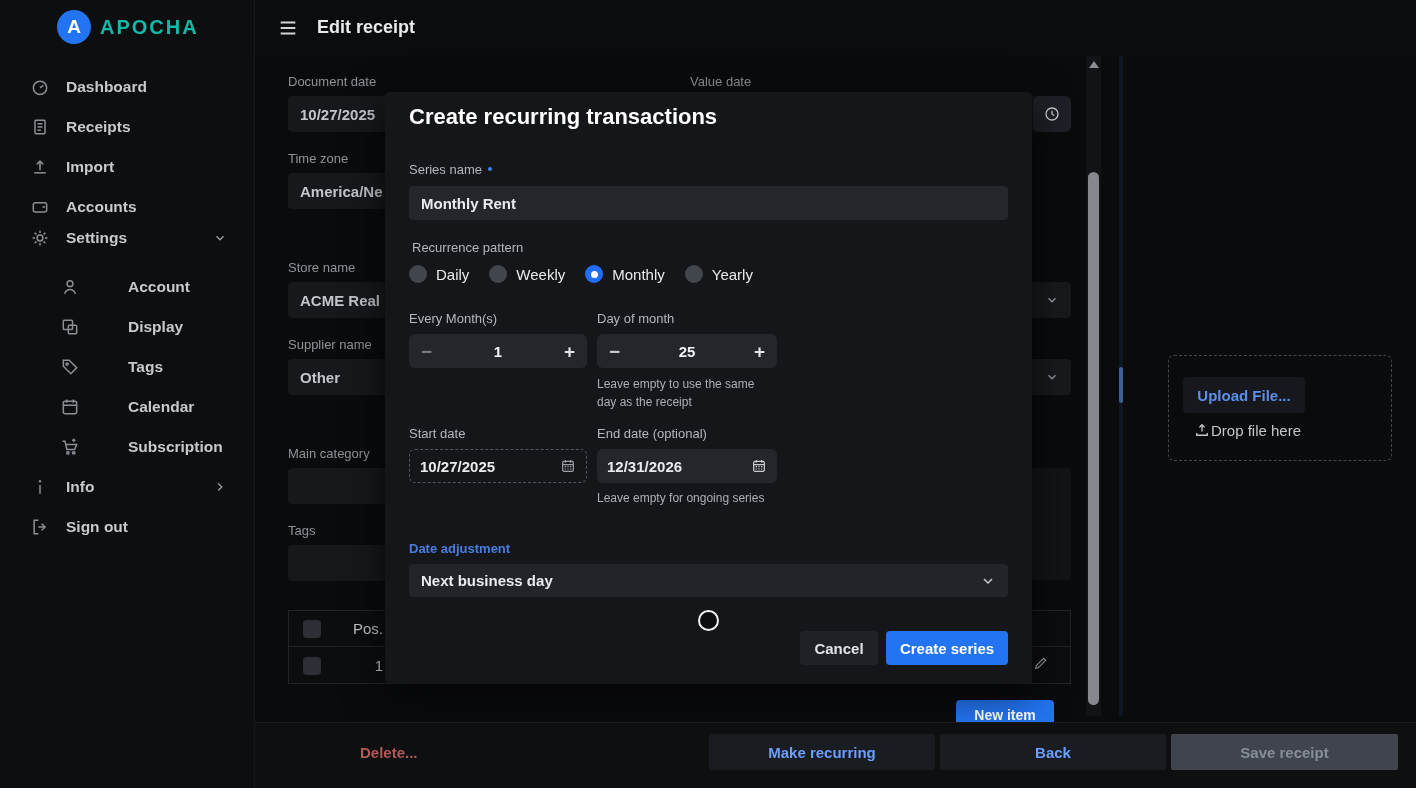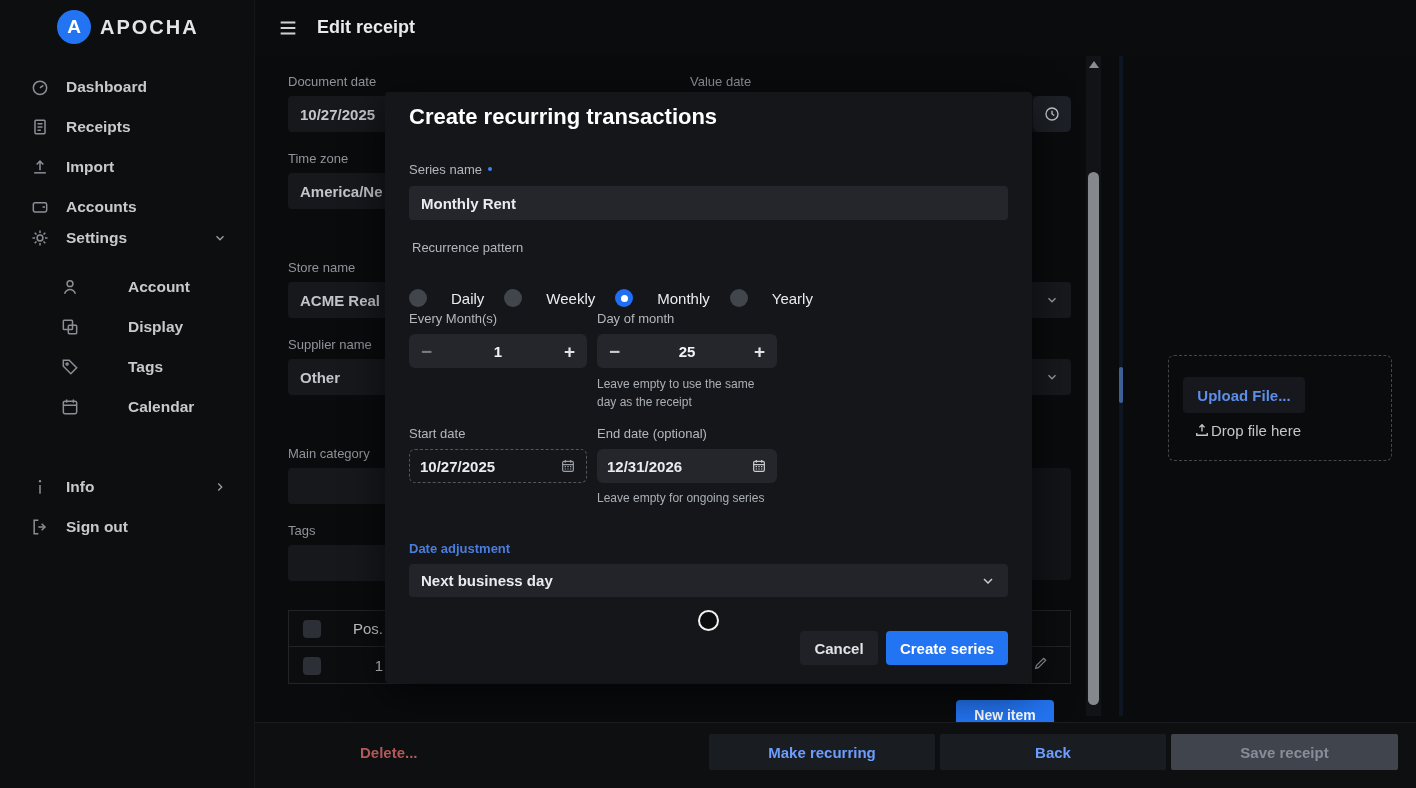--- a/index.html
+++ b/index.html
@@ -5,21 +5,21 @@
   * { margin:0; padding:0; box-sizing:border-box; }
   html,body { background:#060708; }
   body { font-family:"Liberation Sans","DejaVu Sans",sans-serif; }
   #screen { position:relative; width:1416px; height:788px; background:#0a0b0d; overflow:hidden; }
   .abs { position:absolute; }
 
   
   #sidebar { left:0; top:0; width:255px; height:788px; background:#0d0e10; border-right:1px solid #16171a; z-index:2; }
   .logo-row { position:absolute; left:57px; top:10px; display:flex; align-items:center; gap:9px; }
   .logo-circle { width:34px; height:34px; border-radius:50%; background:#2374f2; color:#fff; font-weight:bold; font-size:19px; display:flex; align-items:center; justify-content:center; }
-  .brand { color:#e5e5e5; font-size:20px; font-weight:bold; letter-spacing:2px; }
+  .brand { color:#14b8a6; font-size:20px; font-weight:bold; letter-spacing:2px; }
   .nav-item { position:absolute; left:0; width:255px; height:40px; display:flex; align-items:center; gap:16px; padding-left:30px; color:#c7cacd; font-size:15.5px; font-weight:bold; cursor:pointer; }
   .nav-item.sub { padding-left:60px;gap:48px; }
   .nav-icon { width:20px; height:20px; color:#8b8f95; flex:0 0 20px; }
   .nav-icon svg { width:20px; height:20px; display:block; }
   .nav-chev { position:absolute; right:28px; color:#9ba0a6; width:14px; height:14px; }
   .nav-chev svg { width:14px; height:14px; display:block; }
 
   
   #header { left:255px; top:0; width:1161px; height:56px; background:#0b0c0e; z-index:2; }
   #hamburger { position:absolute; left:22px; top:17px; width:22px; height:22px; color:#cfd2d6; cursor:pointer; }
@@ -62,21 +62,21 @@
   #drop-row svg { width:18px; height:18px; color:#c3c7cc; }
 
   
   #modal { position:absolute; left:385px; top:92px; width:647px; height:591px; background:#151619; border-radius:4px; box-shadow:0 10px 40px rgba(0,0,0,.65); z-index:5; }
   #modal-title { position:absolute; left:24px; top:12px; color:#fff; font-size:22px; font-weight:bold; }
   .m-label { position:absolute; color:#b3b7bd; font-size:13px; }
   .req-dot { display:inline-block; width:4px; height:4px; border-radius:50%; background:#3b82f6; margin-left:6px; vertical-align:3px; }
   #series-input { position:absolute; left:24px; top:94px; width:599px; height:34px; background:#24262b; border-radius:4px; color:#e9ebee; font-size:15px; font-weight:bold; display:flex; align-items:center; padding:0 12px; cursor:text; }
 
   #radio-row { position:absolute; left:24px; top:173px; display:flex; align-items:center; gap:14px; }
-  .radio-opt { display:flex; align-items:center; gap:24px; cursor:pointer; margin-right:6px;margin-top:24px; }
+  .radio-opt { display:flex; align-items:center; gap:9px; cursor:pointer; margin-right:6px; }
   .radio-circle { width:18px; height:18px; border-radius:50%; background:#41454c; position:relative; }
   .radio-opt.selected .radio-circle { background:#1f6ff5; }
   .radio-opt.selected .radio-circle::after { content:""; position:absolute; left:5.5px; top:5.5px; width:7px; height:7px; border-radius:50%; background:#fff; }
   .radio-label { color:#e9ebee; font-size:15px; font-weight:500; }
 
   .stepper { position:absolute; height:34px; background:#24262b; border-radius:6px; display:flex; align-items:center; justify-content:space-between; padding:0 12px; }
   .step-btn { font-size:19px; font-weight:bold; cursor:pointer; line-height:1; }
   .step-minus-dim { color:#787d84; }
   .step-minus { color:#c9ccd1; }
   .step-plus { color:#e0e3e7; }
@@ -197,20 +197,31 @@
     </div>
     <div class="nav-item sub" style="top:387px">
       <span class="nav-icon">
           <svg viewBox="0 0 24 24" fill="none" stroke="currentColor" stroke-width="1.8">
             <rect x="4" y="5" width="16" height="15" rx="2"></rect>
             <path d="M4 10h16M8 3v4M16 3v4"></path>
           </svg>
         </span>
       <span>Calendar</span>
     </div>
+    <div class="nav-item sub" style="top:427px">
+      <span class="nav-icon">
+          <svg viewBox="0 0 24 24" fill="none" stroke="currentColor" stroke-width="1.8">
+            <path d="M3 5h3l2.3 10h9.2L20 9H7"></path>
+            <circle cx="9.5" cy="19" r="1.4"></circle>
+            <circle cx="16.5" cy="19" r="1.4"></circle>
+            <path d="M14.5 4h4M16.5 2v4"></path>
+          </svg>
+        </span>
+      <span>Subscription</span>
+    </div>
     <div class="nav-item" style="top:467px">
       <span class="nav-icon">
           <svg viewBox="0 0 24 24" fill="none" stroke="currentColor" stroke-width="1.8">
             <circle cx="12" cy="5" r="1.4" fill="currentColor" stroke="none"></circle>
             <path d="M12 9.5V20"></path>
           </svg>
         </span>
       <span>Info</span>
       <span class="nav-chev">
           <svg viewBox="0 0 24 24" fill="none" stroke="currentColor" stroke-width="2.2">

